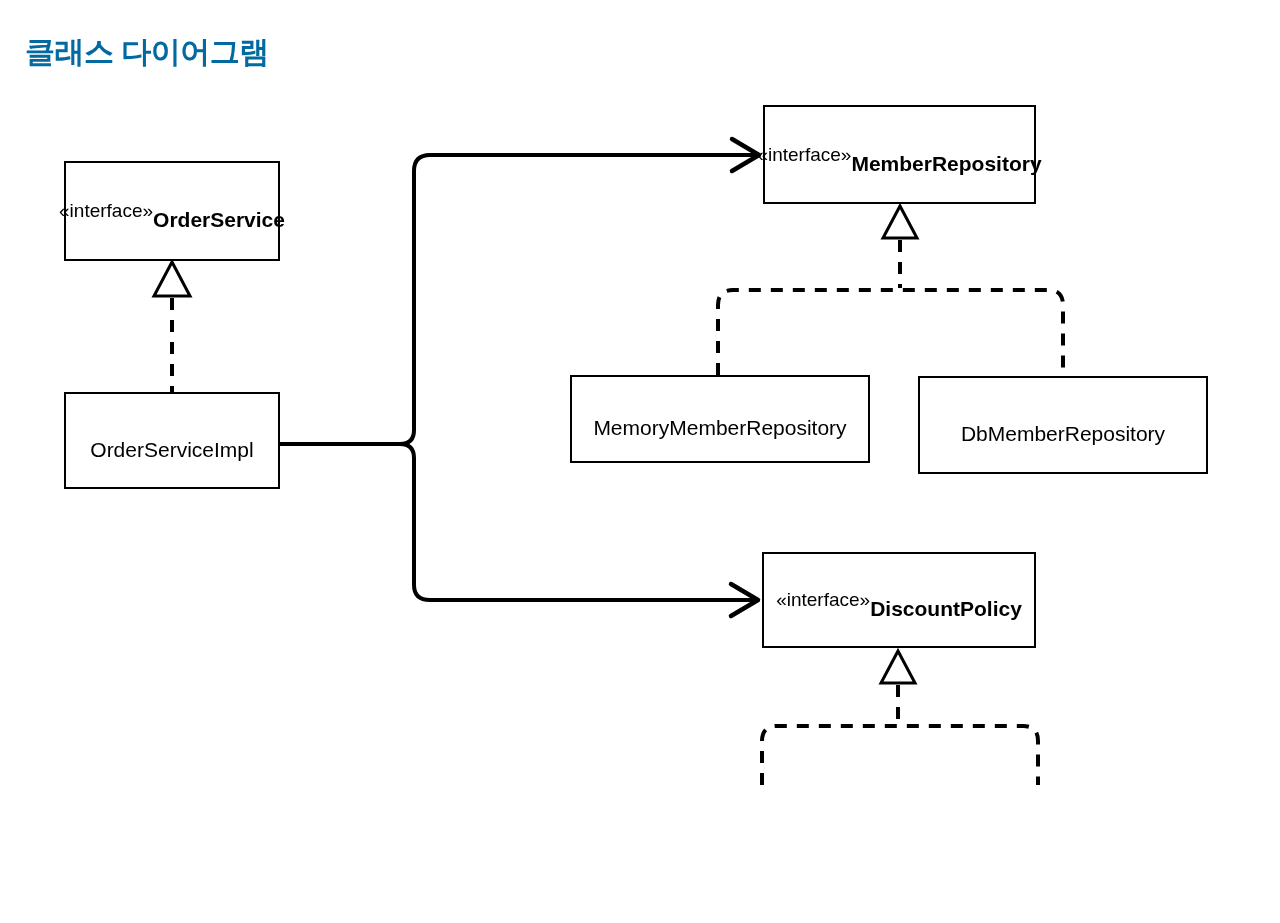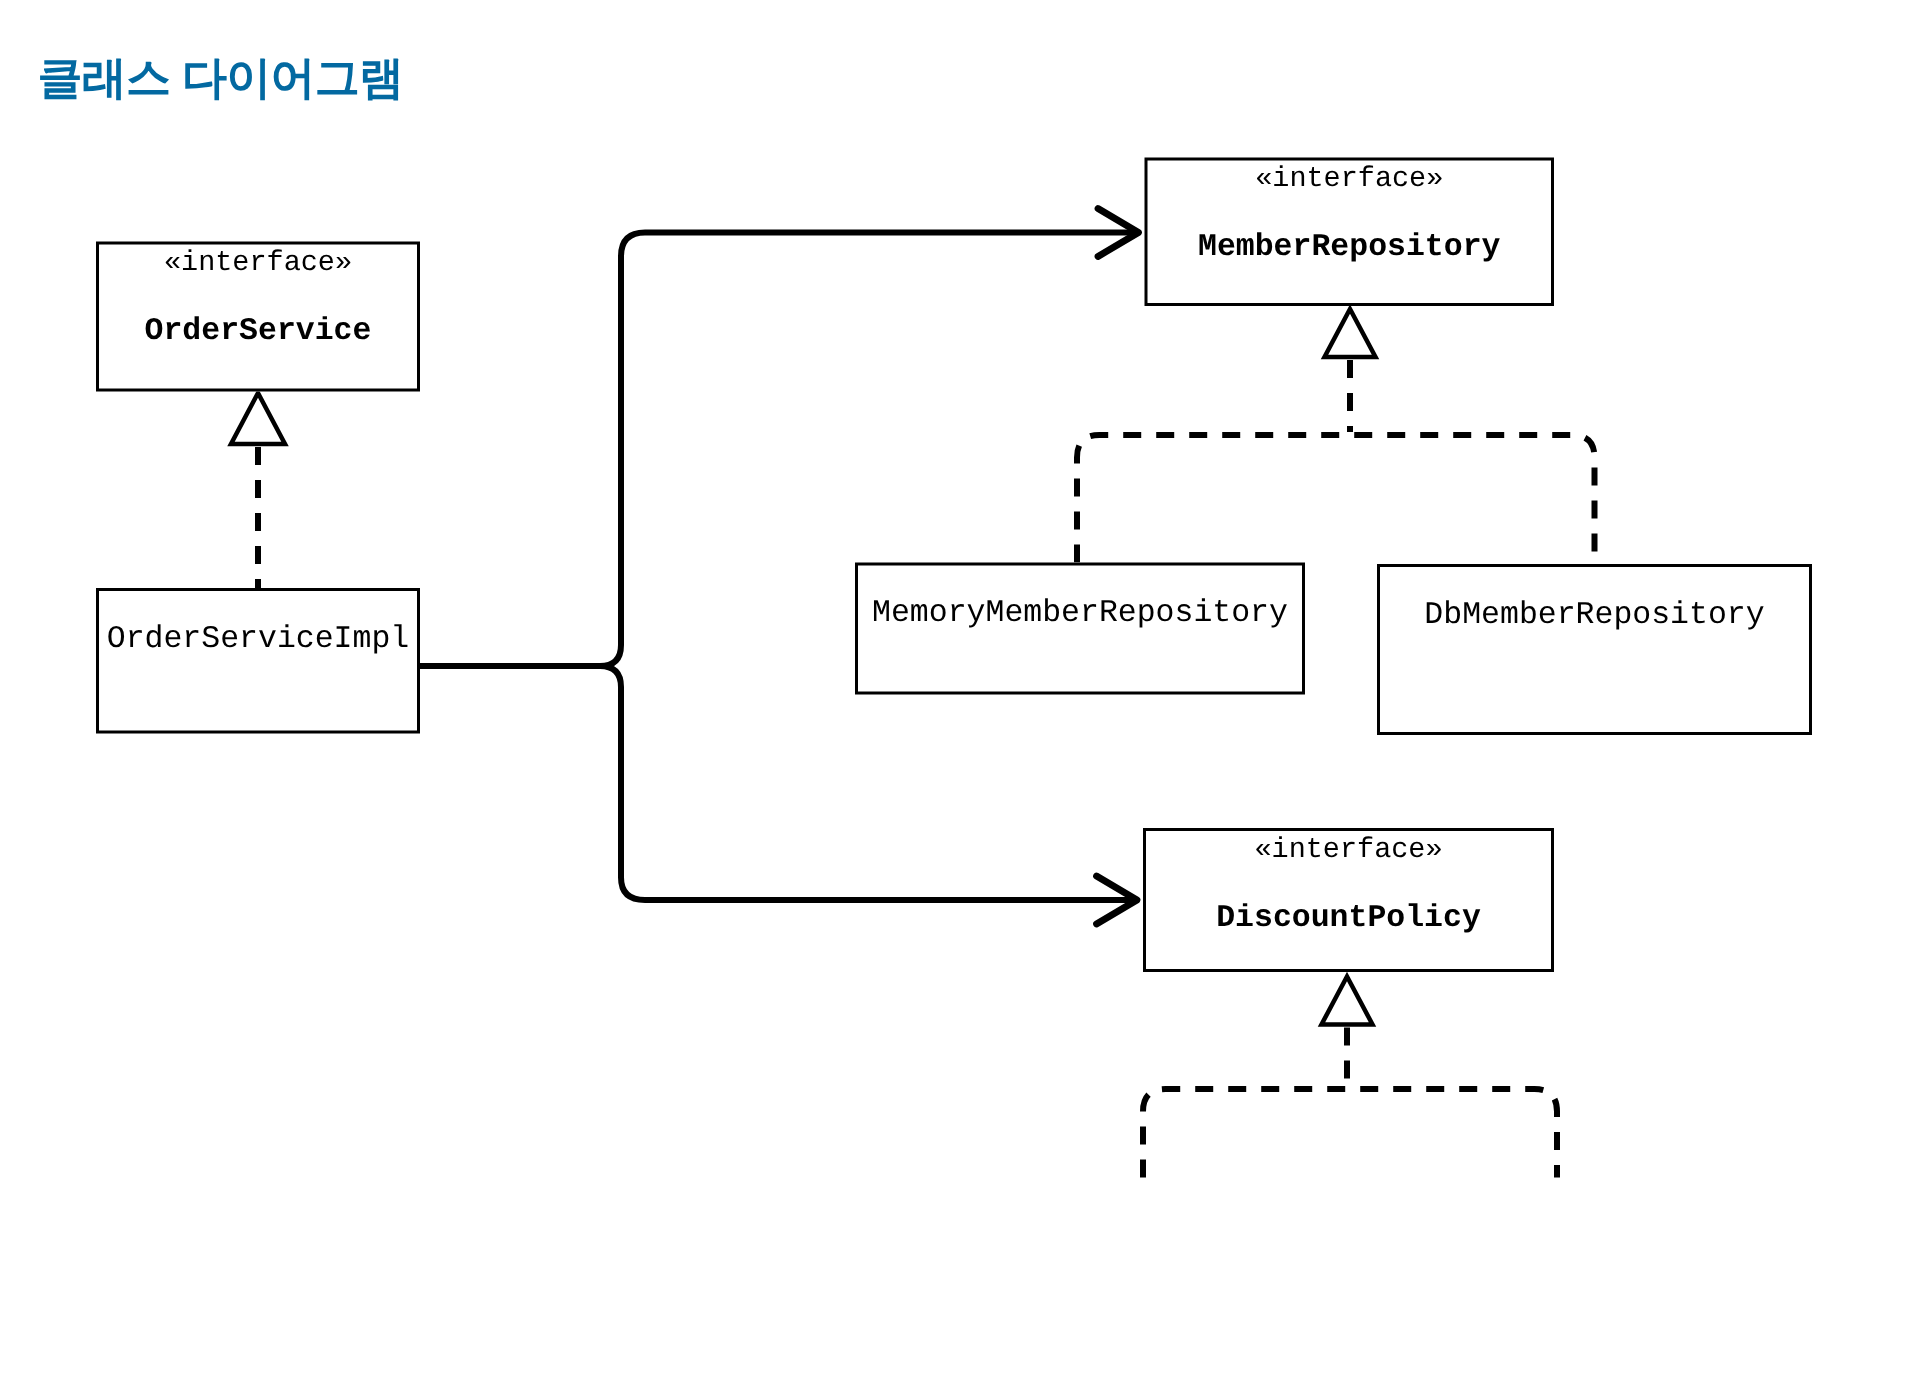--- a/index.html
+++ b/index.html
@@ -31,25 +31,25 @@
     top: 0;
     width: 1280px;
     height: 923px;
   }
   .uml-node {
     position: absolute;
     box-sizing: border-box;
     background: #ffffff;
     border: 2px solid #000000;
     display: flex;
-    flex-direction: column;
+    flex-direction: row;
     align-items: center;
+    justify-content: center;
     text-align: center;
     line-height: 1.35;
-    font-family: Liberation Mono, monospace;
   }
   .uml-stereotype {
     font-size: 19px;
     font-weight: normal;
     color: #000000;
   }
   .uml-name {
     font-size: 21px;
     font-weight: normal;
     color: #000000;
@@ -97,21 +97,21 @@
 
   <div class="uml-node" style="left:763px; top:105px; width:273px; height:99px;">
     <div class="uml-stereotype">«interface»</div>
     <div class="uml-name bold">MemberRepository</div>
   </div>
 
   <div class="uml-node" style="left:570px; top:375px; width:300px; height:88px;">
     <div class="uml-name">MemoryMemberRepository</div>
   </div>
 
-  <div class="uml-node" style="left:918px; top:376px; width:290px; height:114px;">
+  <div class="uml-node" style="left:918px; top:376px; width:290px; height:98px;">
     <div class="uml-name">DbMemberRepository</div>
   </div>
 
   <div class="uml-node" style="left:762px; top:552px; width:274px; height:96px;">
     <div class="uml-stereotype">«interface»</div>
     <div class="uml-name bold">DiscountPolicy</div>
   </div>
 
 
 

